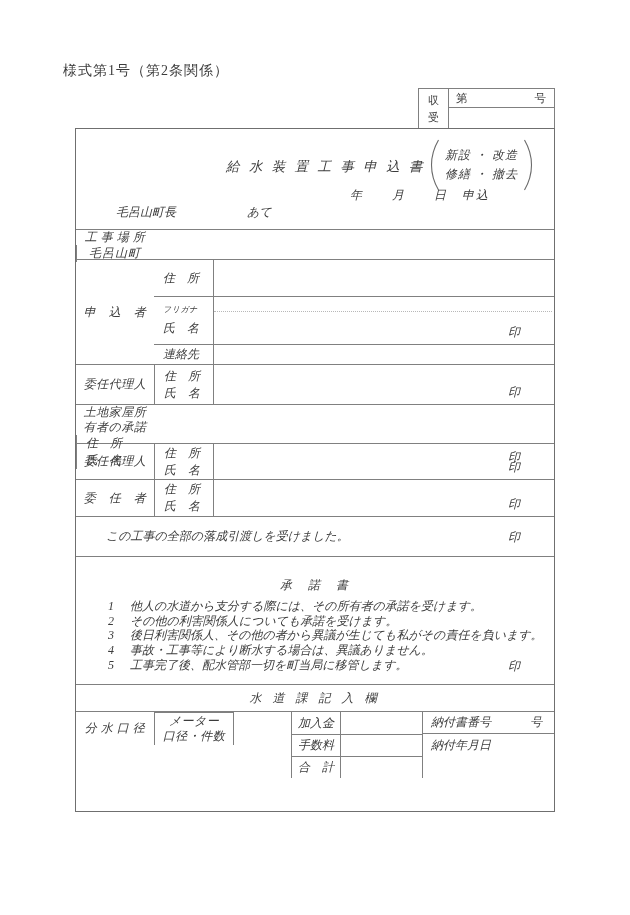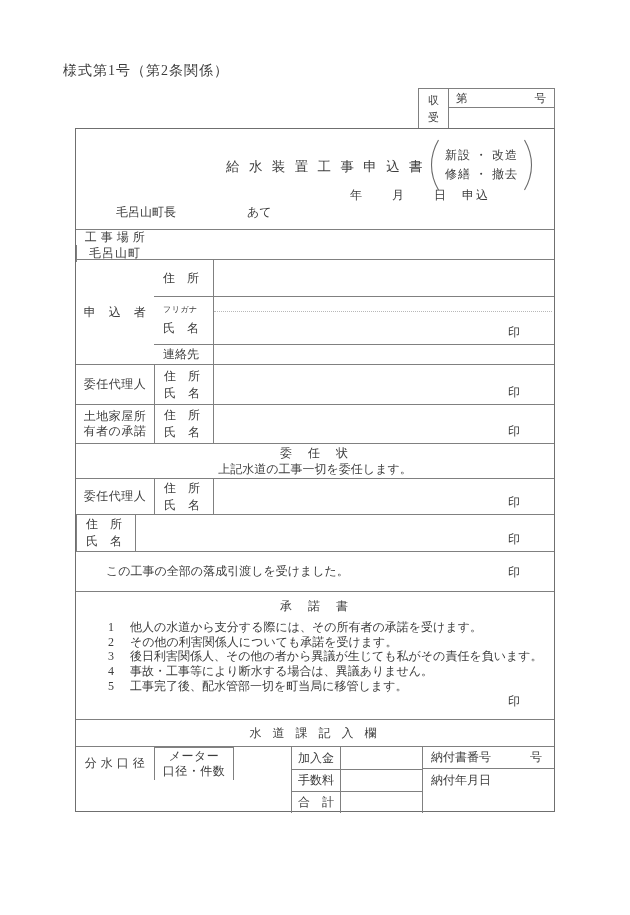--- a/index.html
+++ b/index.html
@@ -21,21 +21,21 @@
              border:1px solid #808080; display:flex; }
   .receipt-stamp { width:30px; border-right:1px solid #808080; display:flex; flex-direction:column;
                    align-items:center; justify-content:center; font-size:11px; line-height:17px; }
   .receipt-rows { flex:1; display:flex; flex-direction:column; }
   .receipt-row { height:20px; display:flex; align-items:center; justify-content:space-between;
                  padding:0 8px 0 7px; font-size:11.5px; }
   .receipt-row.first { border-bottom:1px solid #808080; height:19px; }
 
   
   .main-table { position:absolute; left:75px; top:128px; width:480px; height:684px;
-                border:1.4px solid #6f6f6f; }
+                border:1.4px solid #6f6f6f;font-style:italic; }
   .r { display:flex; width:100%; border-top:1px solid #808080; }
   .r.first { border-top:none; }
   .c { min-width:0; }
   .lab { width:78px; display:flex; align-items:center; justify-content:center;
          text-align:center; letter-spacing:0.5px; line-height:15px; }
   .sub { width:59px; border-left:1px solid #808080; display:flex; flex-direction:column;
          justify-content:center; padding-left:9px; line-height:17px; }
   .val { flex:1; border-left:1px solid #808080; position:relative; }
   .seal { position:absolute; right:34px; bottom:3px; font-size:12px; }
 
@@ -57,31 +57,31 @@
   .stack { flex:1; display:flex; flex-direction:column; }
   .subrow { display:flex; flex:none; }
   .subrow + .subrow { border-top:1px solid #808080; }
   .h36 { height:36px; } .h48 { height:48px; } .h20 { height:20px; }
   .subrow .sub2 { width:59px; display:flex; align-items:center; padding-left:9px; }
   .subrow .val2 { flex:1; border-left:1px solid #808080; position:relative; }
   .furigana-cell { width:59px; display:flex; flex-direction:column; justify-content:center; padding-left:9px; }
   .furigana-label { font-size:8px; letter-spacing:0.5px; margin-bottom:5px; }
   .furigana-strip { height:15px; border-bottom:1px dotted #b8b8b8; margin-right:2px; }
 
-  .row-proxy1 { height:40px; } .row-owner { height:39px; }
+  .row-proxy1 { height:40px; } .row-owner { height:39px;flex-direction:column; }
   .row-poa { height:35px; flex-direction:column; align-items:center; justify-content:center;
              text-align:center; line-height:16px; display:flex; }
   .poa-title { letter-spacing:2px; }
   .row-proxy2 { height:36px; } .row-delegator { height:37px; }
   .owner-lab { padding:0 5px; }
 
   .row-completion { height:40px; position:relative; display:flex; align-items:center; padding-left:30px; }
   .row-completion .seal { bottom:auto; top:50%; transform:translateY(-50%); right:34px; }
 
-  .row-consent { height:128px; position:relative; display:block; padding-top:6px; }
+  .row-consent { height:128px; position:relative; display:block; padding-top:20px; }
   .consent-title { text-align:center; letter-spacing:2px; margin-bottom:5px; }
   .consent-item { display:flex; padding-left:32px; line-height:14.7px; }
   .consent-no { width:22px; flex:none; }
   .row-consent .seal { right:34px; bottom:9px; }
 
   .row-office-head { height:27px; display:flex; align-items:center; justify-content:center;
                      letter-spacing:4px; }
 
   
   .row-bottom { height:67px; }
@@ -192,37 +192,34 @@
       <div class="c lab owner-lab">土地家屋所有者の承諾</div>
       <div class="c sub">
         <span>住　所</span>
         <span>氏　名</span>
       </div>
       <div class="c val">
         <span class="seal">印</span>
       </div>
     </div>
 
-    <div class="r row-poa">
-      <div class="poa-title">委　任　状</div>
-      <div>上記水道の工事一切を委任します。</div>
-    </div>
 
     <div class="r row-proxy2">
       <div class="c lab">委任代理人</div>
       <div class="c sub">
         <span>住　所</span>
         <span>氏　名</span>
       </div>
       <div class="c val">
         <span class="seal">印</span>
       </div>
     </div>
 
     <div class="r row-delegator">
+      <div class="c lab">委　任　者</div>
       <div class="c sub">
         <span>住　所</span>
         <span>氏　名</span>
       </div>
       <div class="c val">
         <span class="seal">印</span>
       </div>
     </div>
 
     <div class="r row-completion">

